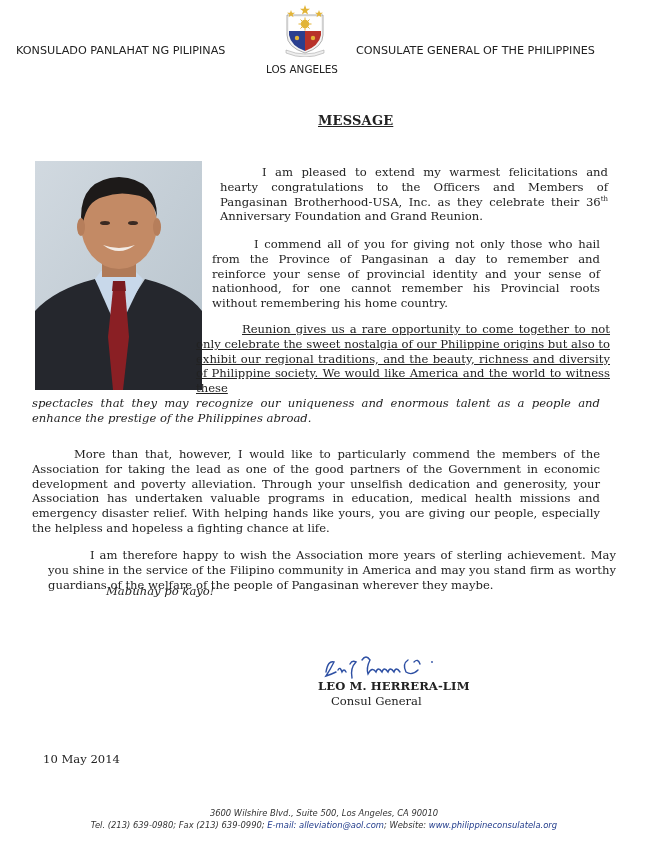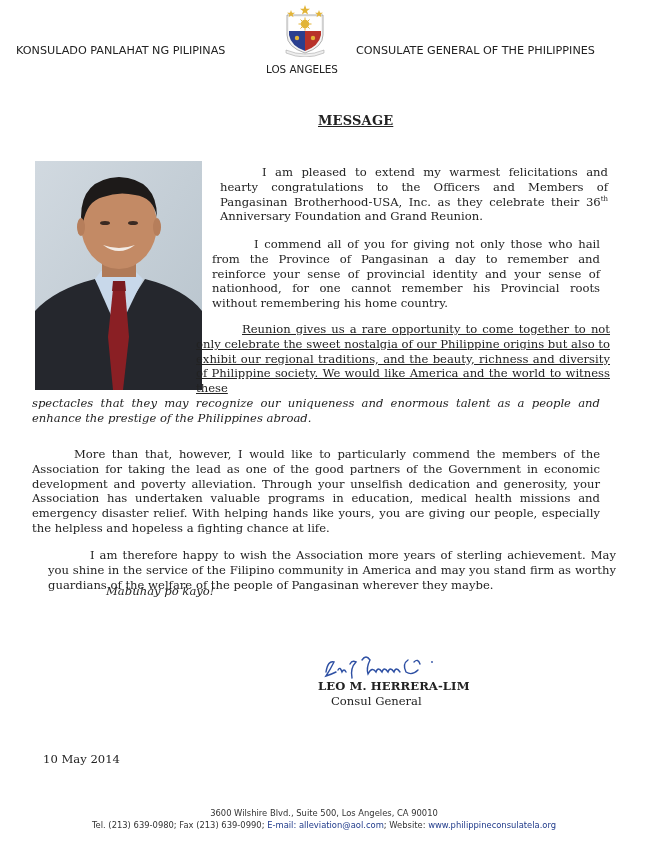--- a/index.html
+++ b/index.html
@@ -66,21 +66,21 @@
       font-size: 11.6px; color: #222;
     }
 
     .date {
       position: absolute; left: 32px; top: 752px; font-size: 11.6px; color: #222; margin-left: 11px;
     }
 
     
     .footer {
       position: absolute; left: 0; width: 648px; text-align: center;
-      font-size: 8.4px; color: #333;
+      font-size: 8.4px; color: #333; font-style: italic;
     }
     .footer-1 { top: 808px; }
     .footer-2 { top: 820px; }
     .link { color: #1f3a8a; }
   </style>
 </head>
 <body>
 
 <div class="lh-left sans">KONSULADO PANLAHAT NG PILIPINAS</div>
 

